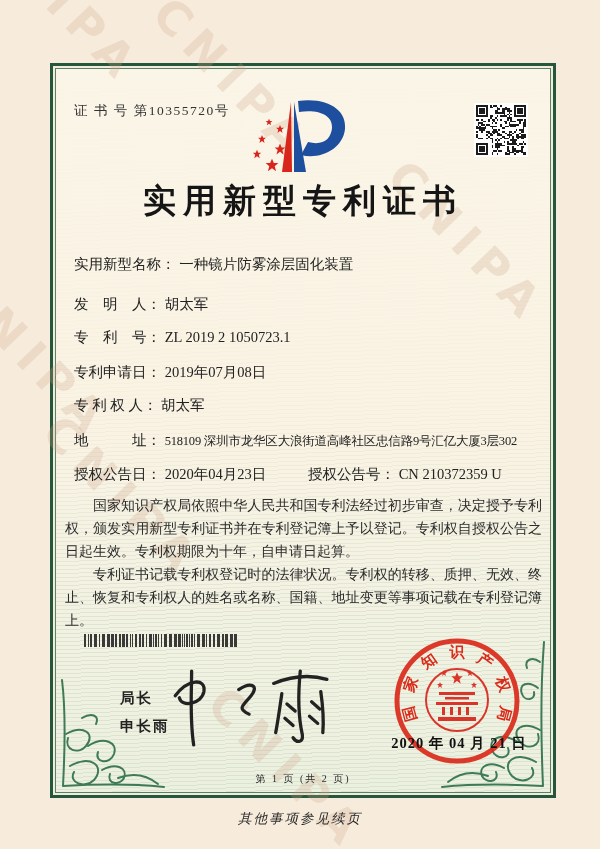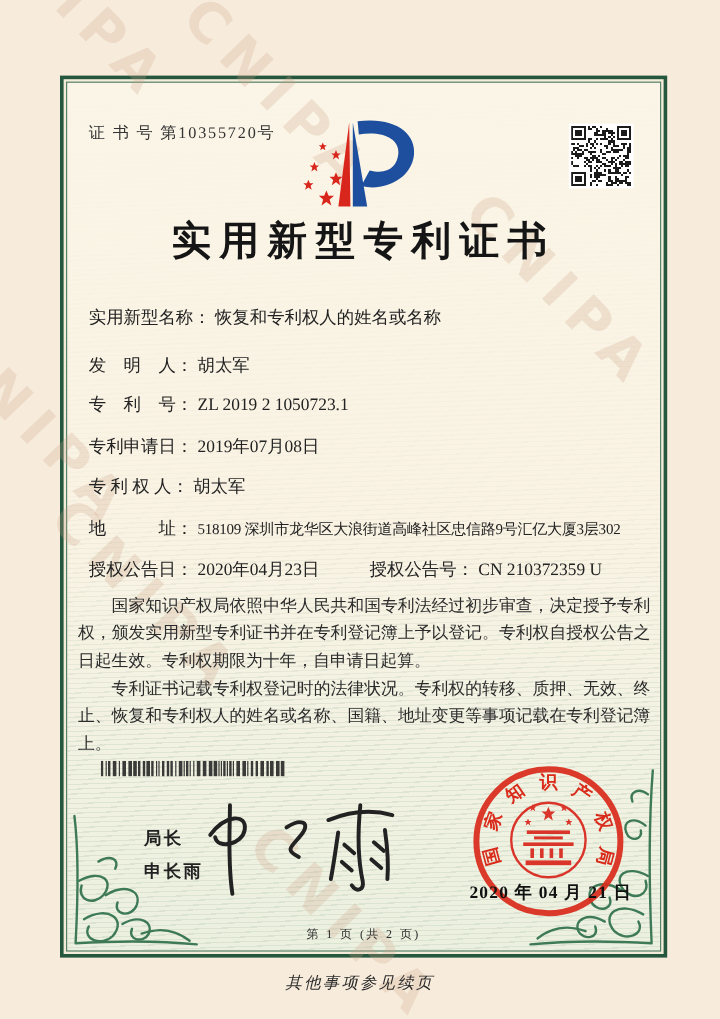--- a/index.html
+++ b/index.html
@@ -422,21 +422,21 @@
         <rect x="22" y="28" width="1" height="1"></rect>
         <rect x="27" y="28" width="1" height="1"></rect>
         <rect x="28" y="28" width="1" height="1"></rect>
       </g>
   </svg>
 
   <div class="title">实用新型专利证书</div>
 
   <div class="frow" style="top:192px;">
     <span class="lab">实用新型名称：</span>
-    <span class="val">恢复和专利权人的姓名或名称</span>
+    <span class="val">一种镜片防雾涂层固化装置</span>
   </div>
   <div class="frow" style="top:232px;">
     <span class="lab">发　明　人：</span>
     <span class="val">胡太军</span>
   </div>
   <div class="frow" style="top:265px;">
     <span class="lab">专　利　号：</span>
     <span class="val">ZL 2019 2 1050723.1</span>
   </div>
   <div class="frow" style="top:300px;">

